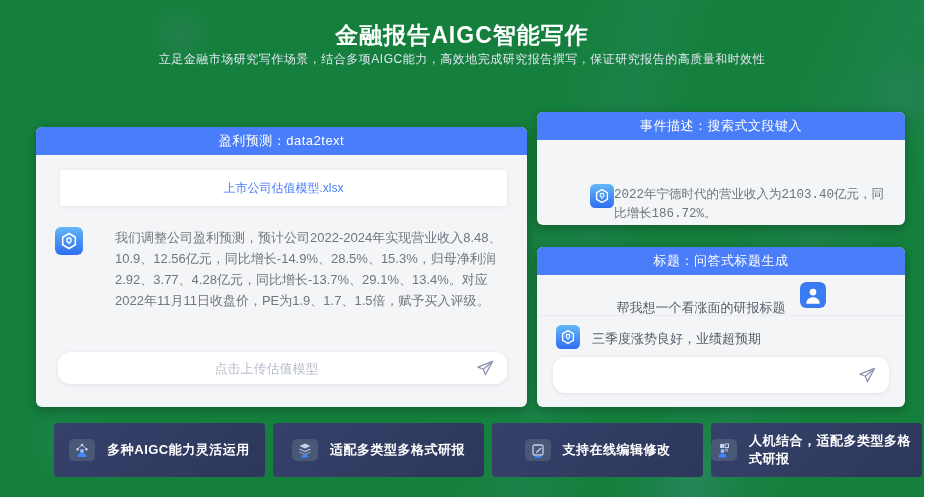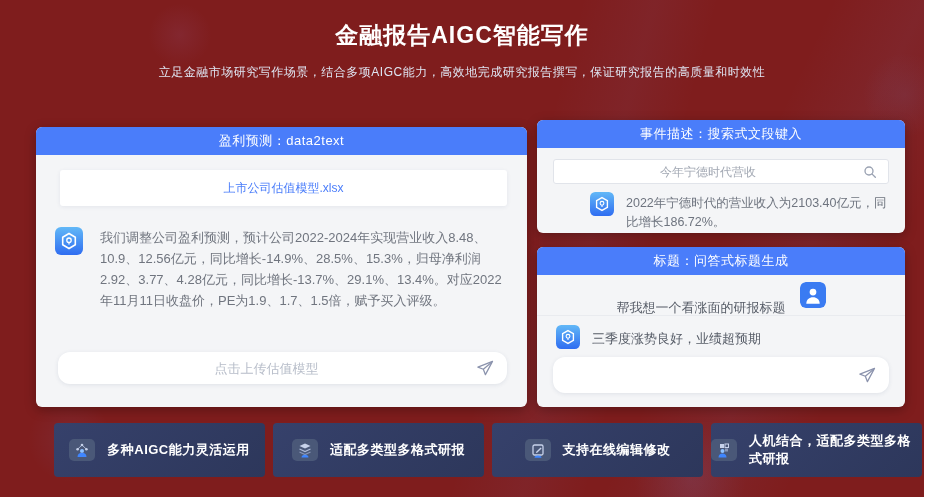--- a/index.html
+++ b/index.html
@@ -1,72 +1,72 @@
 <!DOCTYPE html>
 <html><head>
 <meta charset="utf-8">
 <style>
   * { margin:0; padding:0; box-sizing:border-box; }
   html,body { width:940px; height:497px; }
   body { font-family:"Liberation Sans","DejaVu Sans",sans-serif; }
   .page { position:relative; width:924px; height:497px; overflow:hidden;
-    background:#7f1d1d;
+    background:#15803d;
   }
   .bg-deco { position:absolute; inset:0; pointer-events:none;
     background:
       radial-gradient(circle 55px at 130px 165px, rgba(115,145,225,.12), transparent 70%),
       radial-gradient(circle 35px at 218px 158px, rgba(115,145,225,.10), transparent 70%),
       radial-gradient(circle 45px at 180px 35px,  rgba(165,125,205,.10), transparent 70%),
       radial-gradient(circle 60px at 905px 95px,  rgba(115,145,225,.09), transparent 70%),
       radial-gradient(circle 80px at 690px 480px, rgba(125,160,255,.10), transparent 70%),
       radial-gradient(circle 60px at 70px 440px,  rgba(125,160,255,.08), transparent 70%),
       linear-gradient(105deg, transparent 55%, rgba(135,165,255,.05) 62%, transparent 68%),
       linear-gradient(115deg, transparent 72%, rgba(135,165,255,.06) 80%, transparent 88%);
   }
   
   .hero { position:absolute; top:20px; left:0; right:0; text-align:center; }
   .hero-title { font-size:23px; font-weight:bold; color:#ffffff; letter-spacing:1px; }
-  .hero-sub { margin-top:13px; font-size:12px; color:#dfe5f2; letter-spacing:.5px; }
+  .hero-sub { font-size:12px; color:#dfe5f2; letter-spacing:.5px; }
   
   .panel { position:absolute; border-radius:6px; overflow:hidden; background:#f4f5f7;
     box-shadow:0 3px 12px rgba(0,0,0,.28); }
   .panel-header { height:28px; background:#4a7dfa; color:#fff; font-size:13px;
     display:flex; align-items:center; justify-content:center; letter-spacing:.5px; }
   .panel-body { position:relative; height:calc(100% - 28px); }
   #profit-panel { left:36px; top:127px; width:491px; height:280px; }
-  #event-panel  { left:537px; top:120px; width:368px; height:113px; }
+  #event-panel  { left:537px; top:112px; width:368px; height:113px;font-family:Liberation Mono, monospace; }
   #title-panel  { left:537px; top:247px; width:368px; height:160px; }
 
   .file-card { position:absolute; left:24px; right:20px; top:15px; height:36px;
     background:#fff; border-radius:3px; box-shadow:0 1px 4px rgba(40,55,100,.08);
     display:flex; align-items:center; justify-content:center; }
   .file-link { color:#4a7dfa; font-size:12px; cursor:pointer; }
 
-  .msg-row { position:absolute; left:19px; top:72px; right:16px; display:flex; gap:17px; }
+  .msg-row { position:absolute; left:19px; top:72px; right:16px; display:flex; gap:32px; }
   .msg-row .msg-text { width:410px; font-size:13px; line-height:21px; color:#70757f; }
 
   .bot-icon { flex:0 0 auto; }
   .chat-input { position:absolute; left:22px; right:20px; bottom:23px; height:32px;
     background:#fff; border-radius:12px; box-shadow:0 1px 4px rgba(40,55,100,.10);
     display:flex; align-items:center; }
   .chat-input input { flex:1; border:none; outline:none; background:transparent;
     text-align:center; font-size:13px; color:#444; font-family:inherit; }
   .chat-input input::placeholder { color:#b7bdc9; }
   .send-btn { width:20px; height:20px; margin-right:12px; cursor:pointer; flex:0 0 auto; }
 
   .search-box { position:absolute; left:16px; right:16px; top:11px; height:25px;
     background:#fff; border:1px solid #e1e4ea; border-radius:3px;
     display:flex; align-items:center; }
   .search-box input { flex:1; border:none; outline:none; background:transparent;
     text-align:center; font-size:12px; color:#444; font-family:inherit; }
   .search-box input::placeholder { color:#a2a8b3; }
   .search-btn { width:16px; height:16px; margin-right:10px; cursor:pointer; flex:0 0 auto; }
 
   .event-answer { position:absolute; left:53px; right:14px; top:44px;
-    display:flex; gap:12px; align-items:flex-start; }
+    display:flex; gap:0; align-items:flex-start; }
   .event-answer .msg-text { font-size:12.5px; line-height:19px; color:#6e747f; padding-top:2px; }
 
   .user-row { height:41px; border-bottom:1px solid #e9ebef;
     display:flex; align-items:center; justify-content:center; gap:14px; }
   .user-row .msg-text { font-size:13px; color:#565c67;margin-top:25px; }
   .avatar { width:26px; height:26px; border-radius:6px; overflow:hidden; flex:0 0 auto; }
   .title-answer { display:flex; align-items:center; gap:12px; padding:9px 8px 0 19px; }
   .title-answer .msg-text { font-size:13px; color:#565c67; }
   .title-input { left:16px; right:16px; bottom:14px; height:36px; }
 
@@ -122,29 +122,20 @@
             <path d="M10 13.5 L20 5"></path>
           </svg>
         </span>
       </div>
     </div>
   </div>
 
   <div class="panel" id="event-panel">
     <div class="panel-header">事件描述：搜索式文段键入</div>
     <div class="panel-body">
-      <div class="search-box">
-        <input type="text" placeholder="今年宁德时代营收" style="">
-        <span class="search-btn">
-          <svg width="16" height="16" viewBox="0 0 24 24" fill="none" stroke="#9aa2b2" stroke-width="2" stroke-linecap="round">
-            <circle cx="10.5" cy="10.5" r="6"></circle>
-            <path d="M15.2 15.2 L20 20"></path>
-          </svg>
-        </span>
-      </div>
       <div class="event-answer">
         <span class="bot-icon">
           <svg width="24" height="24" viewBox="0 0 28 28">
             <defs>
                 <linearGradient id="botg2" x1="0" y1="0" x2="0" y2="1">
               <stop offset="0" stop-color="#62b8f7"></stop>
                   <stop offset="1" stop-color="#2f6df1"></stop>
             </linearGradient>
               </defs>
             <rect width="28" height="28" rx="6" fill="url(#botg2)"></rect>

